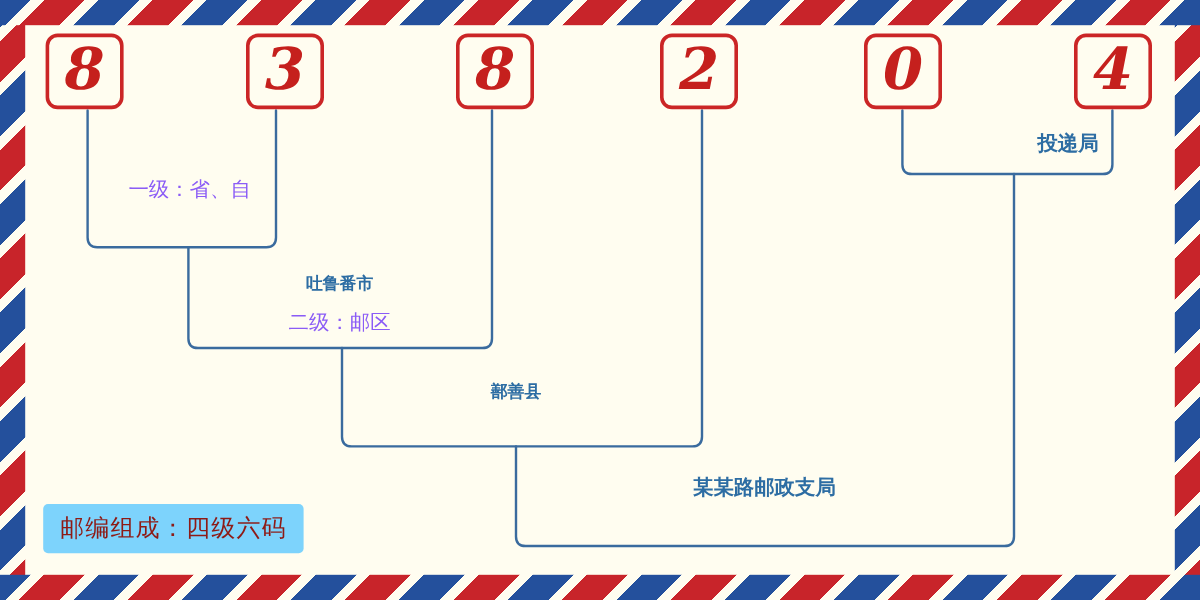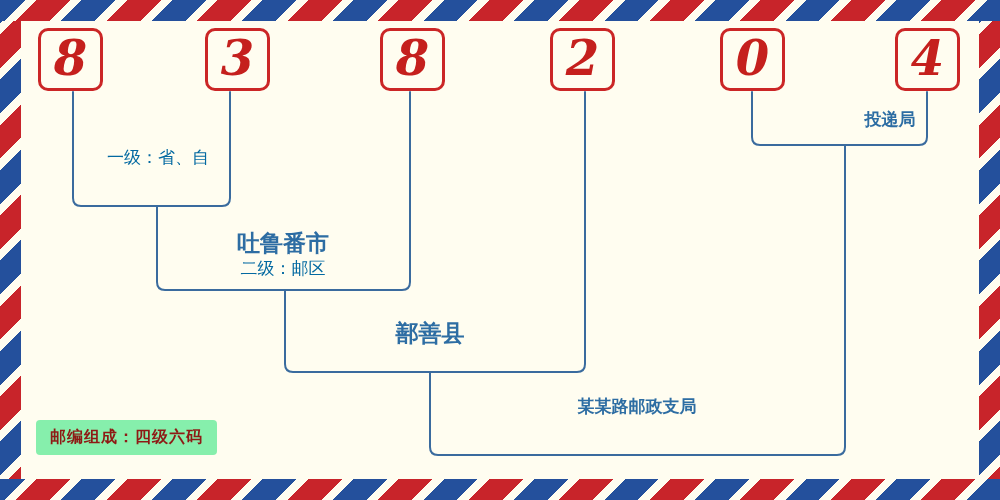--- a/index.html
+++ b/index.html
@@ -38,31 +38,31 @@
     font-size:48px; line-height:1; color:#c5201d;
     transform:translateY(-2px);
   }
 
   
   .connectors { position:absolute; left:0; top:0; z-index:1; }
 
   
   .lbl { position:absolute; transform:translateX(-50%); white-space:nowrap;
          text-align:center; z-index:2; }
-  .lbl-title { color:#2d6da3; font-weight:bold; font-size:23px; }
+  .lbl-title { color:#2d6da3; font-weight:bold; font-size:14px; }
   .lbl-title-sm { font-size:17px; }
-  .lbl-desc { color:#0369a1; font-size:17px; }
+  .lbl-desc { color:#8b5cf6; font-size:17px; }
   .lbl-desc-sm { font-size:16px; }
 
   
   .footer-badge {
     position:absolute; left:36px; top:420px; z-index:2;
-    background:#86efac; border-radius:4px;
+    background:#7dd3fc; border-radius:4px;
     padding:7px 14px;
-    color:#8e1a15; font-weight:bold; font-size:16px;
+    color:#8e1a15; font-weight:normal; font-size:20px;
     letter-spacing:1px; white-space:nowrap;
   }
 </style>
 </head>
 <body>
 
 <div class="stage">
 
   <svg class="connectors" width="1000" height="500" viewBox="0 0 1000 500">
     <g fill="none" stroke="#3a6b9e" stroke-width="2" stroke-linecap="round">

